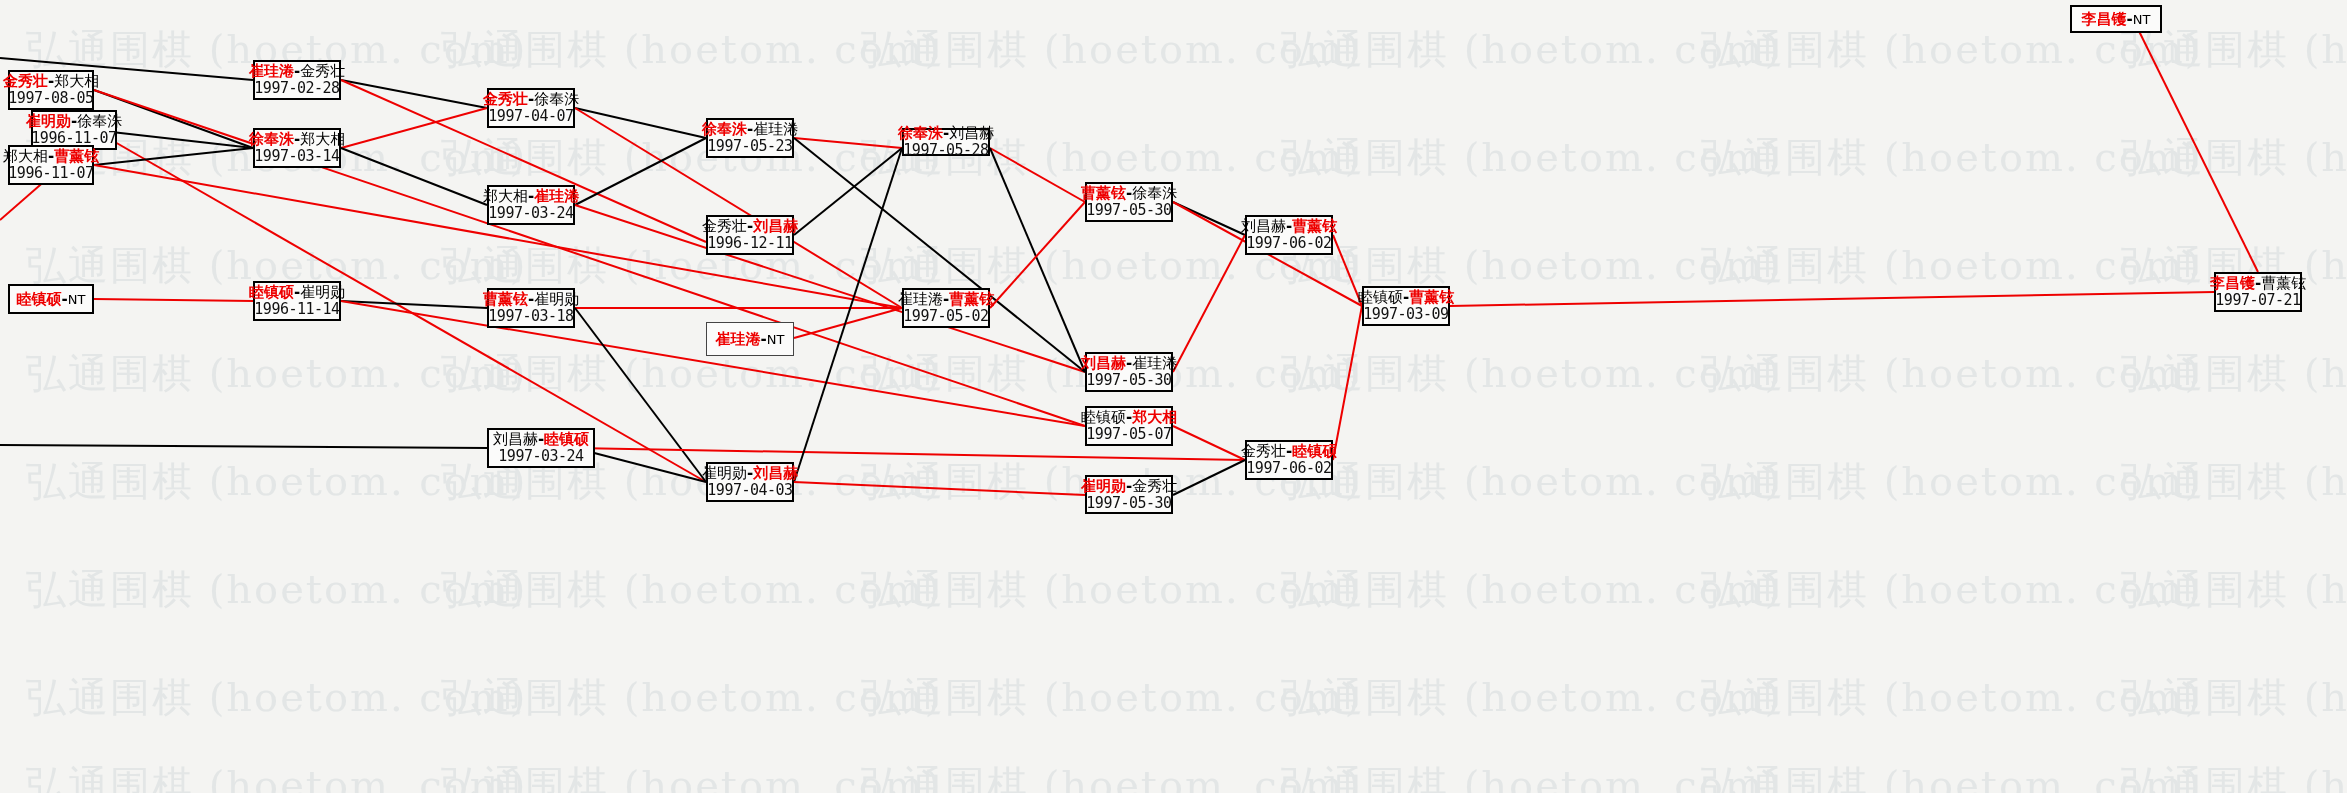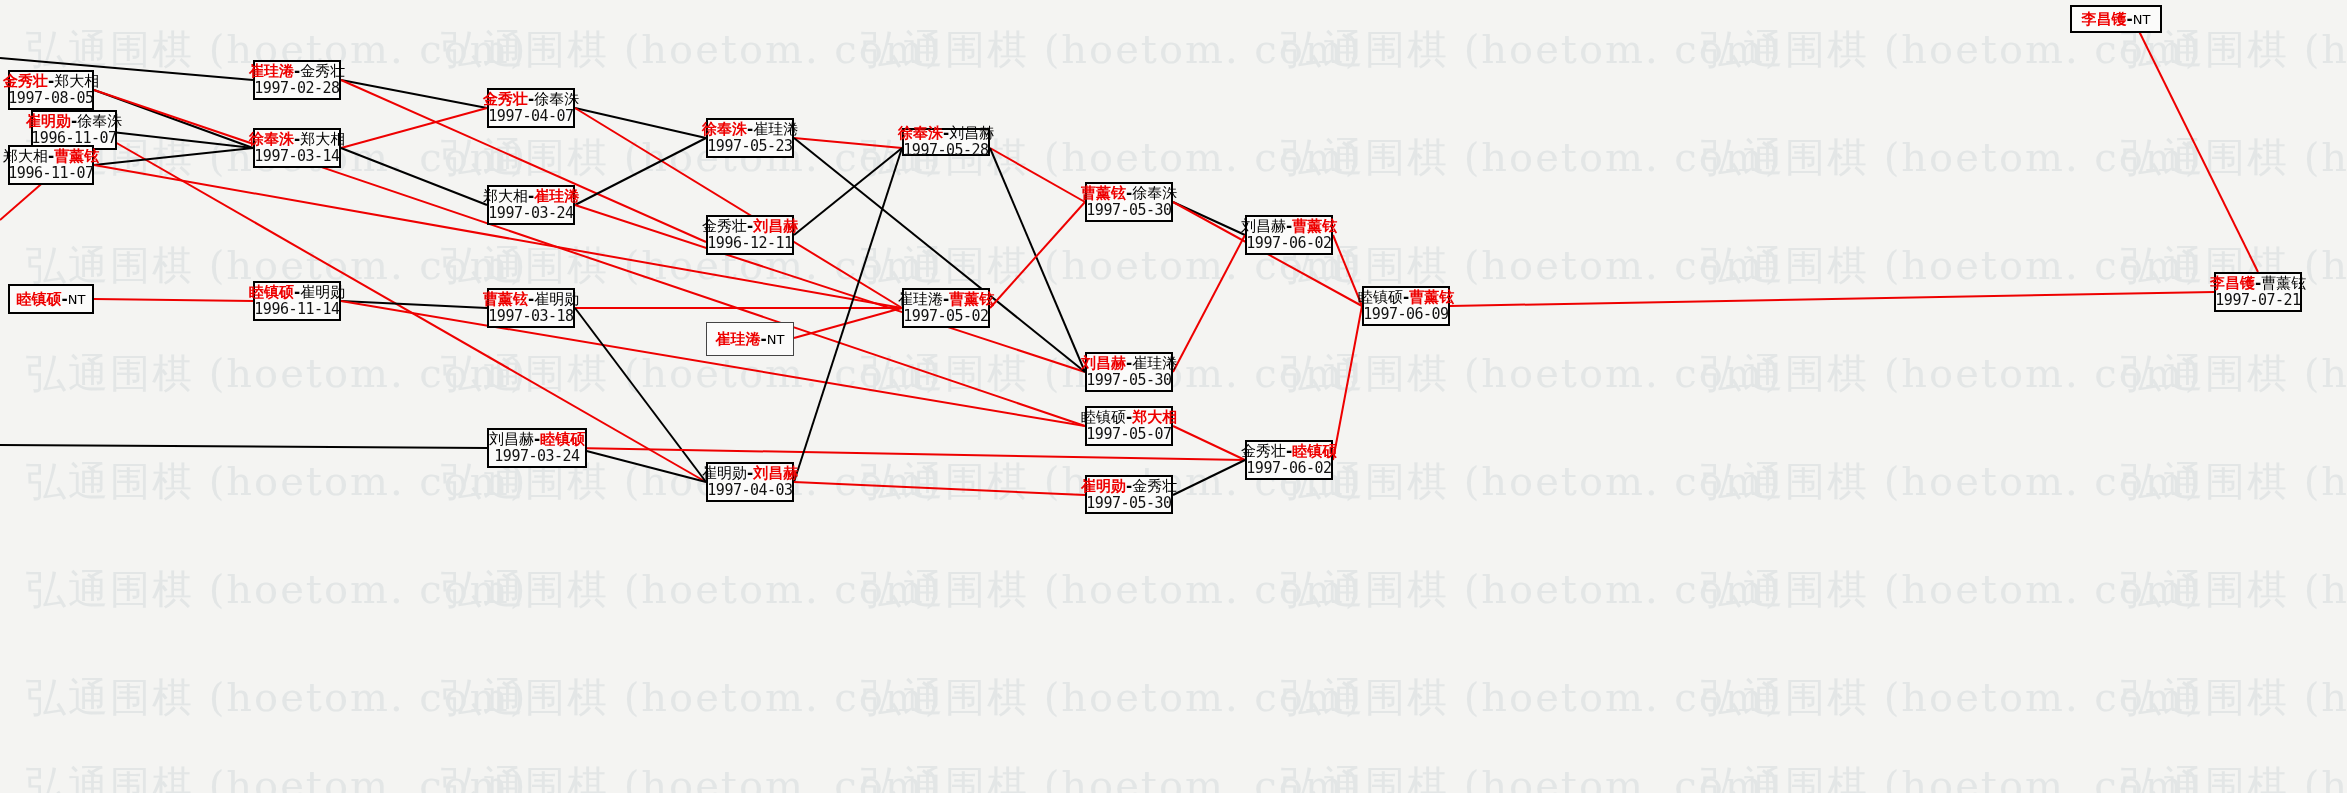--- a/index.html
+++ b/index.html
@@ -206,21 +206,21 @@
         <div class="date">1997-04-07</div>
       </div>
       <div class="node" style="left: 487px; top: 185px; width: 88px; height: 40px;">
         <div class="players"><span class="l">郑大相</span><span class="sep">-</span><span class="w">崔珪淃</span></div>
         <div class="date">1997-03-24</div>
       </div>
       <div class="node" style="left: 487px; top: 288px; width: 88px; height: 40px;">
         <div class="players"><span class="w">曹薰铉</span><span class="sep">-</span><span class="l">崔明勋</span></div>
         <div class="date">1997-03-18</div>
       </div>
-      <div class="node" style="left: 487px; top: 428px; width: 100px; height: 40px;">
+      <div class="node" style="left: 487px; top: 428px; width: 108px; height: 40px;">
         <div class="players"><span class="l">刘昌赫</span><span class="sep">-</span><span class="w">睦镇硕</span></div>
         <div class="date">1997-03-24</div>
       </div>
       <div class="node" style="left: 706px; top: 118px; width: 88px; height: 40px;">
         <div class="players"><span class="w">徐奉洙</span><span class="sep">-</span><span class="l">崔珪淃</span></div>
         <div class="date">1997-05-23</div>
       </div>
       <div class="node" style="left: 706px; top: 215px; width: 88px; height: 40px;">
         <div class="players"><span class="l">金秀壮</span><span class="sep">-</span><span class="w">刘昌赫</span></div>
         <div class="date">1996-12-11</div>
@@ -259,21 +259,21 @@
       <div class="node" style="left: 1245px; top: 215px; width: 88px; height: 40px;">
         <div class="players"><span class="l">刘昌赫</span><span class="sep">-</span><span class="w">曹薰铉</span></div>
         <div class="date">1997-06-02</div>
       </div>
       <div class="node" style="left: 1245px; top: 440px; width: 88px; height: 40px;">
         <div class="players"><span class="l">金秀壮</span><span class="sep">-</span><span class="w">睦镇硕</span></div>
         <div class="date">1997-06-02</div>
       </div>
       <div class="node" style="left: 1362px; top: 286px; width: 88px; height: 40px;">
         <div class="players"><span class="l">睦镇硕</span><span class="sep">-</span><span class="w">曹薰铉</span></div>
-        <div class="date">1997-06-09</div>
+        <div class="date">1997-03-09</div>
       </div>
       <div class="node" style="left: 2041px; top: 5px; width: 92px; height: 28px; margin-left: 29px;">
         <div class="players"><span class="w">李昌镬</span><span class="sep">-</span><span class="nt">NT</span></div>
       </div>
       <div class="node" style="left: 2214px; top: 272px; width: 88px; height: 40px;">
         <div class="players"><span class="w">李昌镬</span><span class="sep">-</span><span class="l">曹薰铉</span></div>
         <div class="date">1997-07-21</div>
       </div>
     </div>
 </div>

